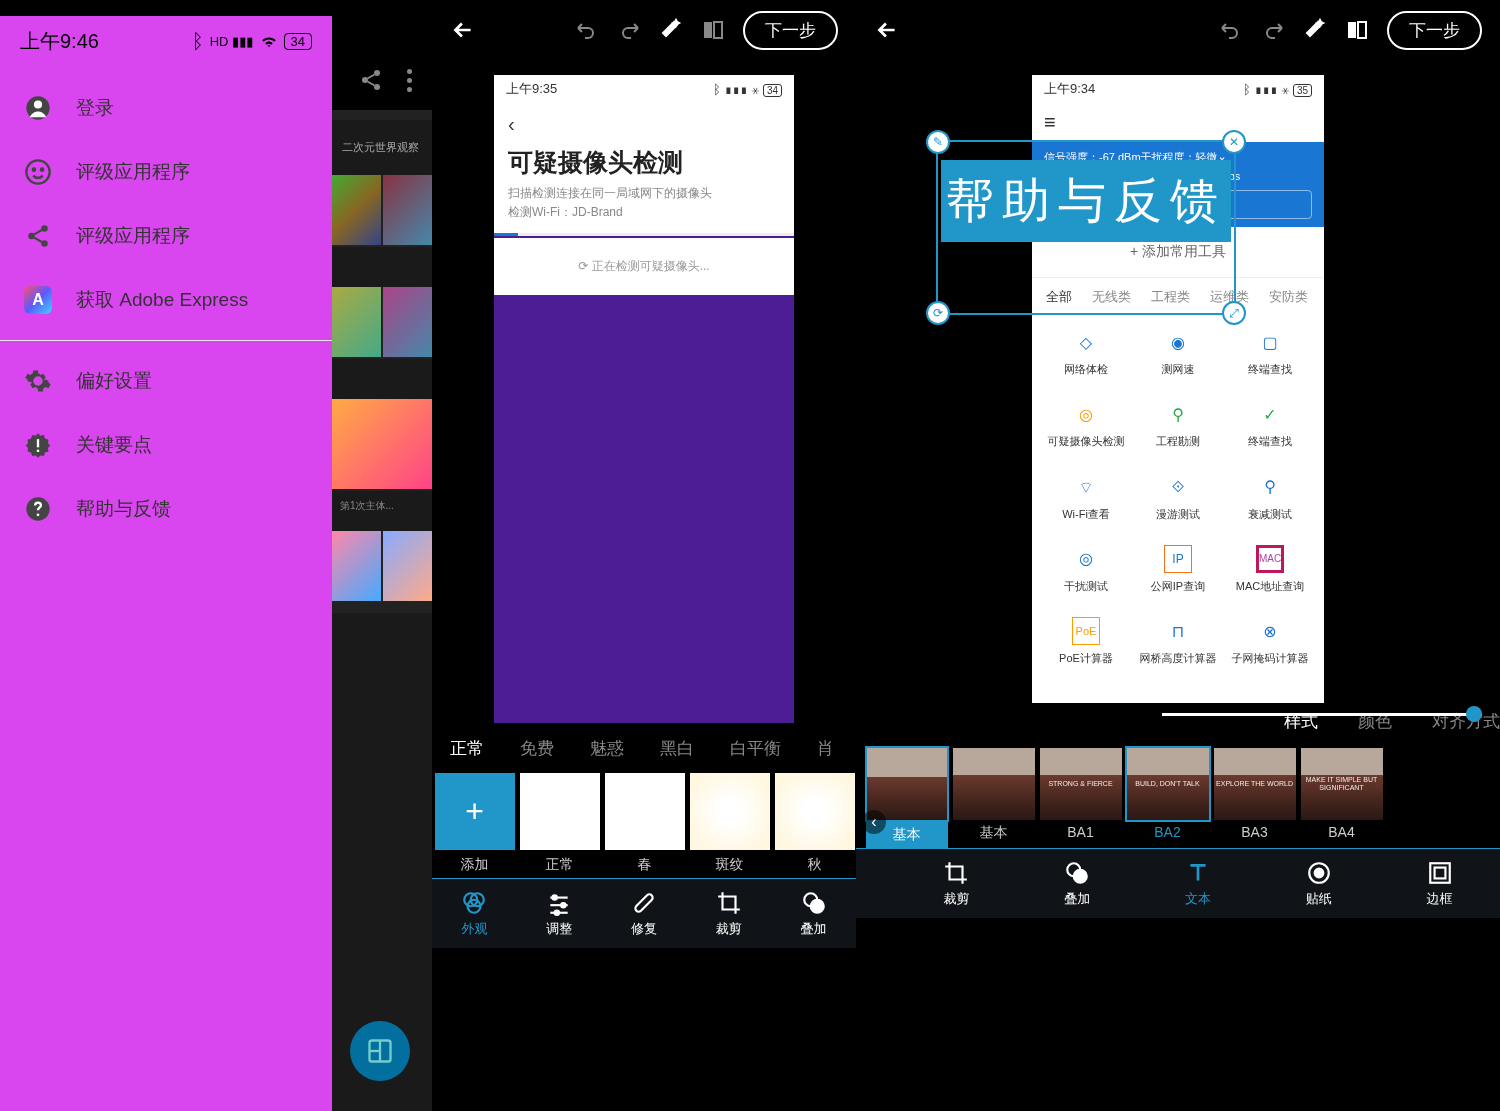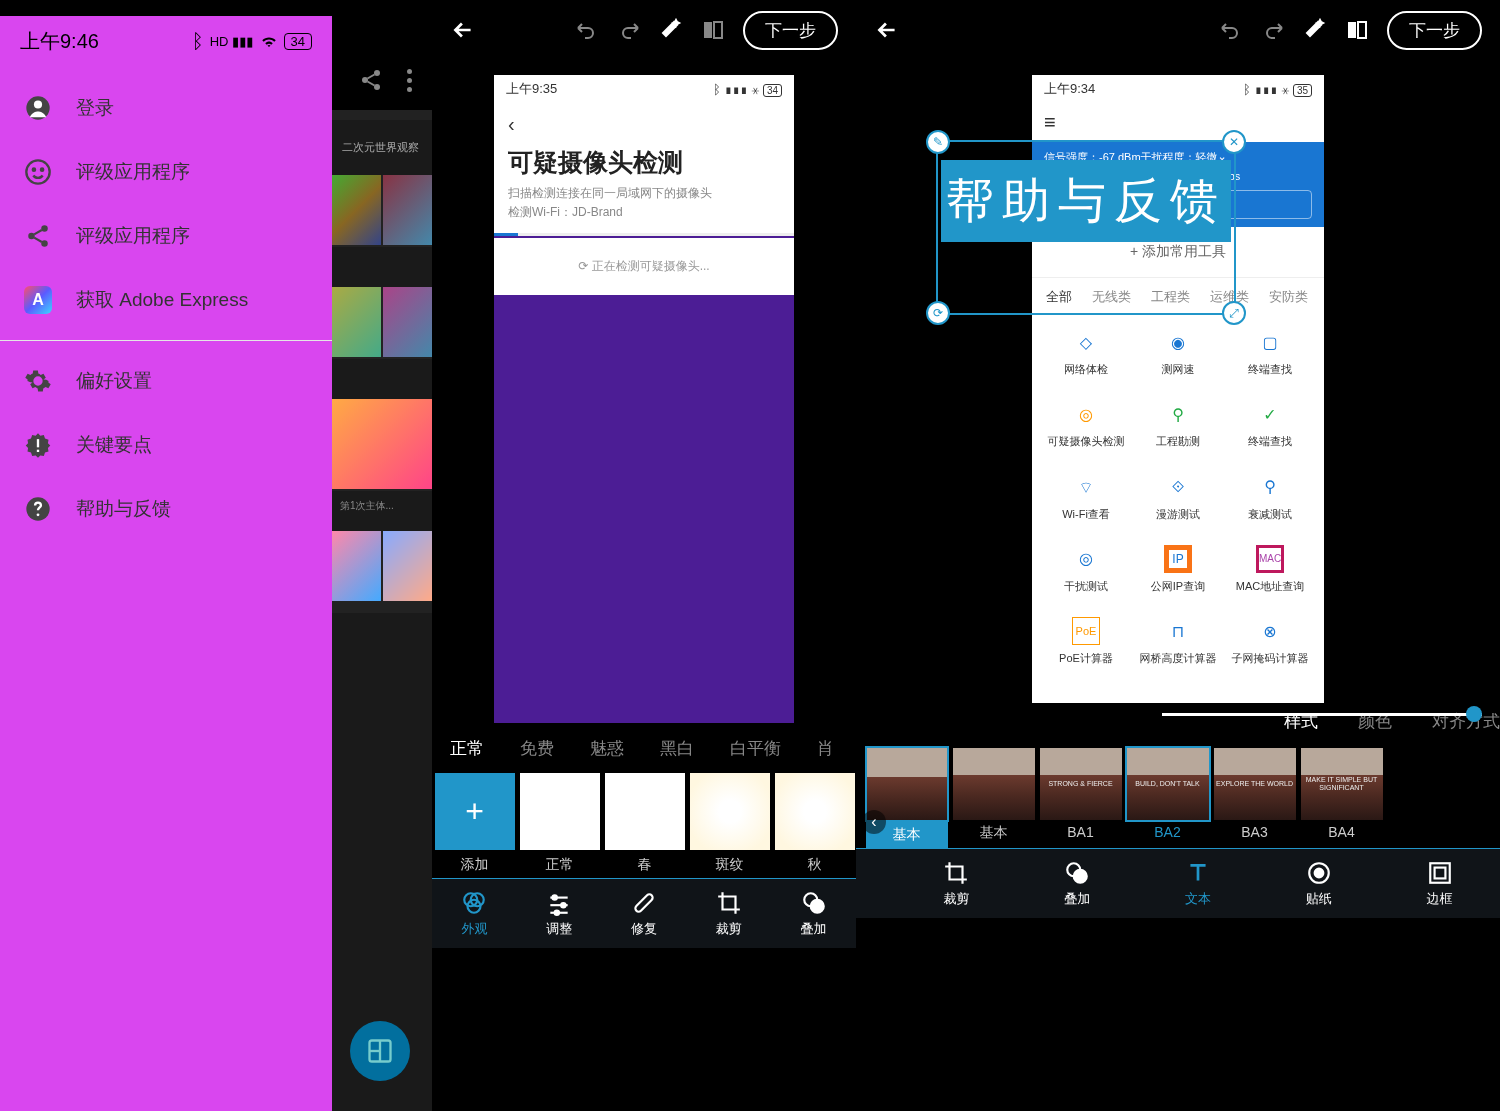--- a/index.html
+++ b/index.html
@@ -450,21 +450,21 @@
             <span class="grid-ico">⚲</span>
             <span class="grid-lbl">衰减测试</span>
           </div>
       </div>
       <div class="grid-row">
         <div class="grid-cell">
             <span class="grid-ico">◎</span>
             <span class="grid-lbl">干扰测试</span>
           </div>
         <div class="grid-cell">
-            <span class="grid-ico" style="font-size:12px;border:5px solid #f97316;padding:2px 4px">IP</span>
+            <span class="grid-ico" style="font-size:12px;border:1px solid #f97316;padding:2px 4px">IP</span>
             <span class="grid-lbl">公网IP查询</span>
           </div>
         <div class="grid-cell">
             <span class="grid-ico" style="font-size:10px;border:3px solid #be185d;padding:2px;color:#a4a">MAC</span>
             <span class="grid-lbl">MAC地址查询</span>
           </div>
       </div>
       <div class="grid-row">
         <div class="grid-cell">
             <span class="grid-ico" style="font-size:11px;border:1px solid #f90;padding:2px;color:#f90">PoE</span>

